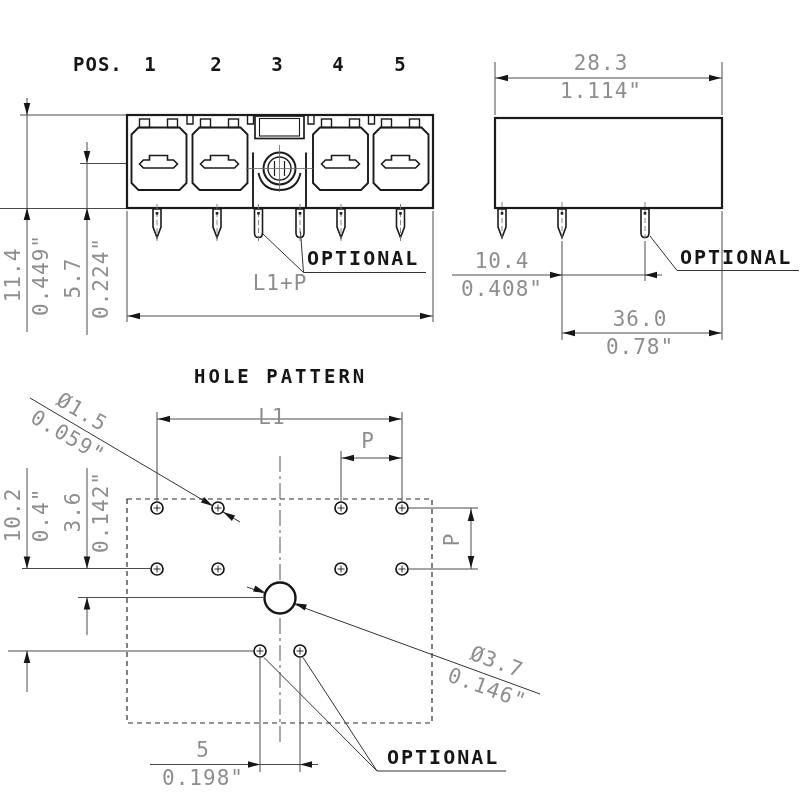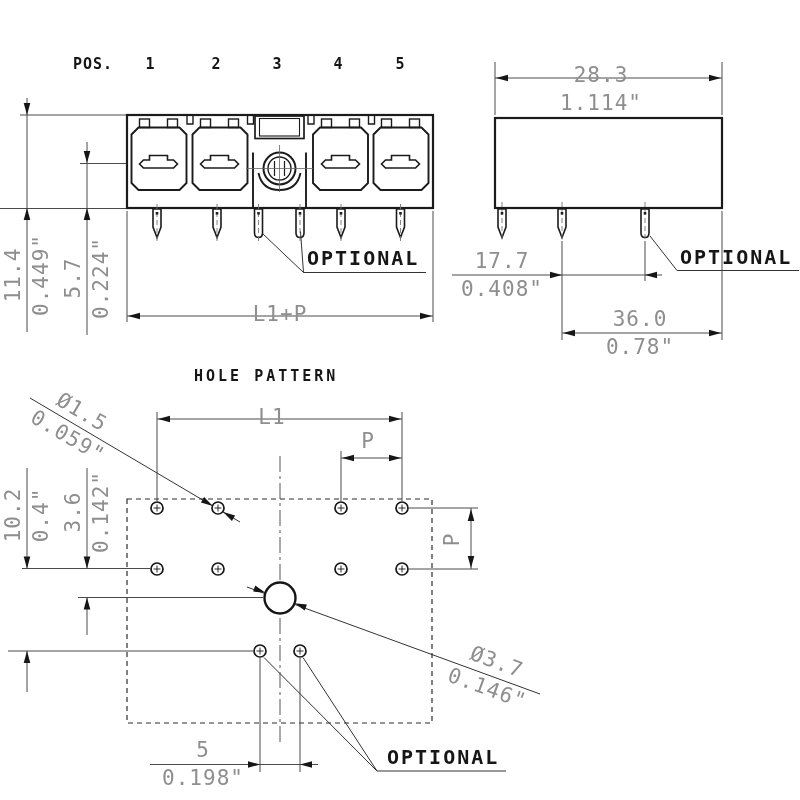--- a/index.html
+++ b/index.html
@@ -1,19 +1,19 @@
 <!DOCTYPE html>
 <html><head>
 <meta charset="utf-8">
 <style>
   html,body{margin:0;padding:0;background:#ffffff;}
   #stage{position:relative;width:800px;height:800px;background:#fff;overflow:hidden;
          font-family:"DejaVu Sans Mono",monospace;}
   #linework{position:absolute;left:0;top:0;}
-  .lbl{position:absolute;font-size:15px;font-weight:600;color:#161616;
+  .lbl{position:absolute;font-size:19px;font-weight:600;color:#161616;
        letter-spacing:2px;white-space:nowrap;line-height:23px;}
   .dimf{position:absolute;display:flex;flex-direction:column;align-items:center;
         width:120px;height:50px;justify-content:space-between;
         font-size:21px;color:#8e8e8e;letter-spacing:1px;line-height:22px;
         white-space:nowrap;text-align:center;}
   .dimf span{display:block;}
   .dim1{position:absolute;font-size:21px;color:#8e8e8e;letter-spacing:1px;
         line-height:23px;white-space:nowrap;text-align:center;}
   .rot-90{transform:rotate(-90deg);}
   .w130{width:130px;}
@@ -290,28 +290,28 @@
   <div class="lbl" style="left:387px;top:746px;font-size:20px;">OPTIONAL</div>
 
   <div class="dimf rot-90 w130" style="left:-38px;top:250px;">
     <span>11.4</span>
     <span>0.449"</span>
   </div>
   <div class="dimf rot-90 w130" style="left:22px;top:253px;">
     <span>5.7</span>
     <span>0.224"</span>
   </div>
-  <div class="dim1" style="left:240px;top:303px;width:80px;">L1+P</div>
-
-  <div class="dimf" style="left:541px;top:64px;text-align:right;">
+  <div class="dim1" style="left:240px;top:272px;width:80px;">L1+P</div>
+
+  <div class="dimf" style="left:541px;top:52px;text-align:right;">
     <span>28.3</span>
     <span>1.114"</span>
   </div>
   <div class="dimf" style="left:442px;top:250px;">
-    <span>17.7</span>
+    <span>10.4</span>
     <span>0.408"</span>
   </div>
   <div class="dimf" style="left:580px;top:308px;">
     <span>36.0</span>
     <span>0.78"</span>
   </div>
 
   <div class="dim1" style="left:232px;top:406px;width:80px;">L1</div>
   <div class="dim1" style="left:338px;top:430px;width:60px;">P</div>
   <div class="dim1 rot-90" style="left:422px;top:528px;width:60px;">P</div>

